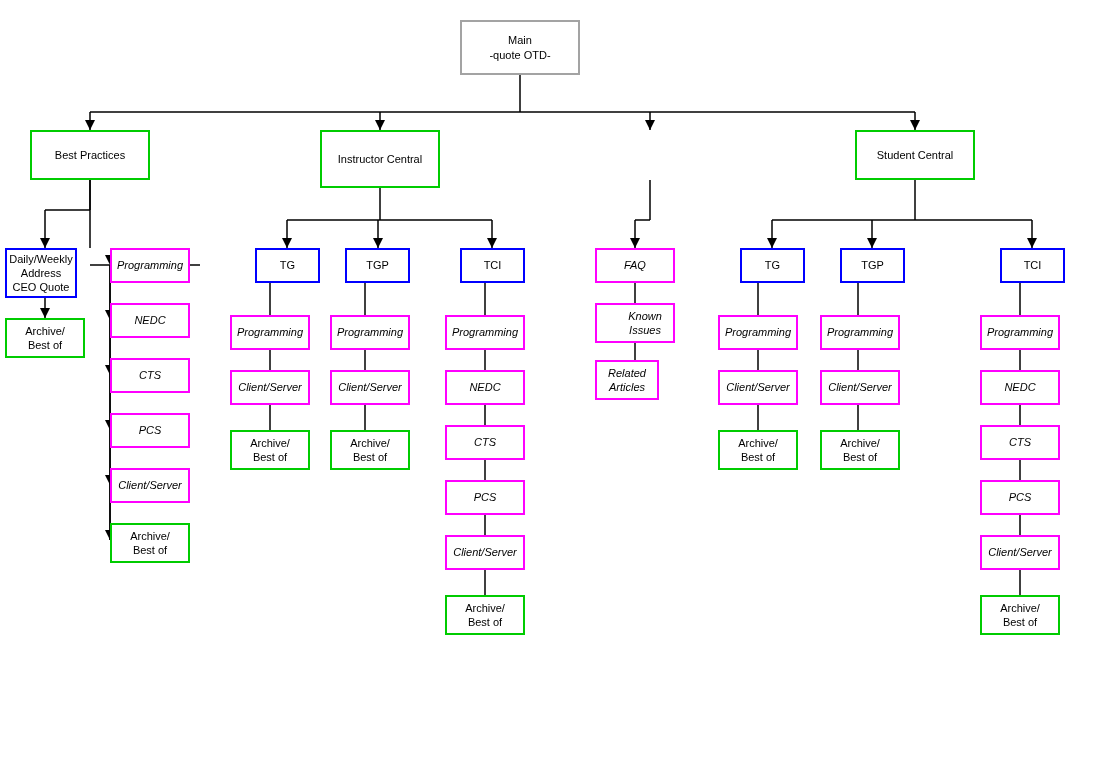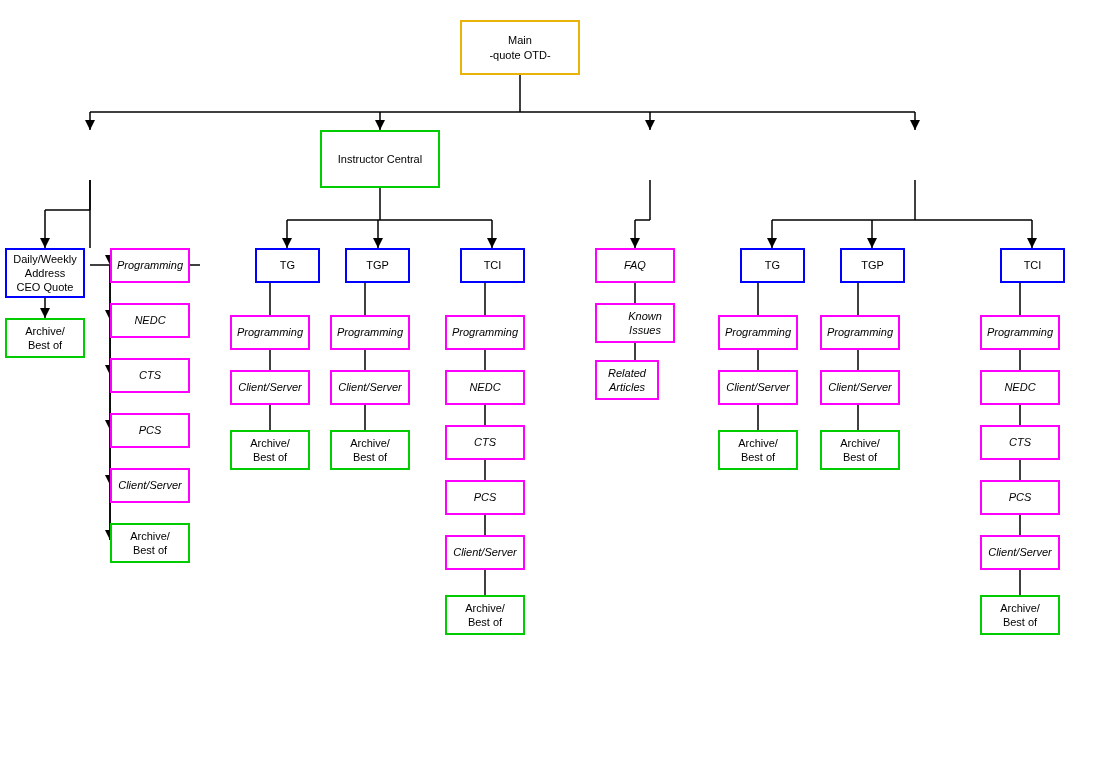--- a/index.html
+++ b/index.html
@@ -23,21 +23,21 @@
       display: flex;
       align-items: center;
       justify-content: center;
       text-align: center;
       font-size: 11px;
       line-height: 1.3;
       background: #fff;
       padding: 2px;
     }
 
-    .node-red { border: 2px solid #eab308; }
+    .node-red { border: 2px solid #a3a3a3; }
     .node-green { border: 2px solid #00cc00; }
     .node-blue { border: 2px solid blue; }
     .node-magenta { border: 2px solid magenta; font-style: italic; }
 
     svg.lines {
       position: absolute;
       top: 0; left: 0;
       width: 1098px;
       height: 777px;
       pointer-events: none;
@@ -195,25 +195,31 @@
     <polygon points="980,552 990,547 990,557" fill="black"></polygon>
     <line x1="1020" y1="615" x2="980" y2="615" stroke="black" stroke-width="1.5"></line>
     <polygon points="980,615 990,610 990,620" fill="black"></polygon>
   </svg>
 
   <div class="node node-red" style="left:460px; top:20px; width:120px; height:55px;">
     <span style="white-space:pre-line;">Main
 -quote OTD-</span>
   </div>
 
+  <div class="node node-green" style="left:30px; top:130px; width:120px; height:50px;">
+    <span>Best Practices</span>
+  </div>
   <div class="node node-green" style="left:320px; top:130px; width:120px; height:58px;">
     <span>Instructor Central</span>
   </div>
-
-  <div class="node node-blue" style="left:5px; top:248px; width:80px; height:50px;">
+  <div class="node node-green" style="left:855px; top:130px; width:120px; height:50px;">
+    <span>Student Central</span>
+  </div>
+
+  <div class="node node-blue" style="left:5px; top:248px; width:72px; height:50px;">
     <span style="white-space:pre-line;">Daily/Weekly
 Address
 CEO Quote</span>
   </div>
   <div class="node node-green" style="left:5px; top:318px; width:80px; height:40px;">
     <span style="white-space:pre-line;">Archive/
 Best of</span>
   </div>
   <div class="node node-magenta" style="left:110px; top:248px; width:80px; height:35px;">
     <span>Programming</span>

